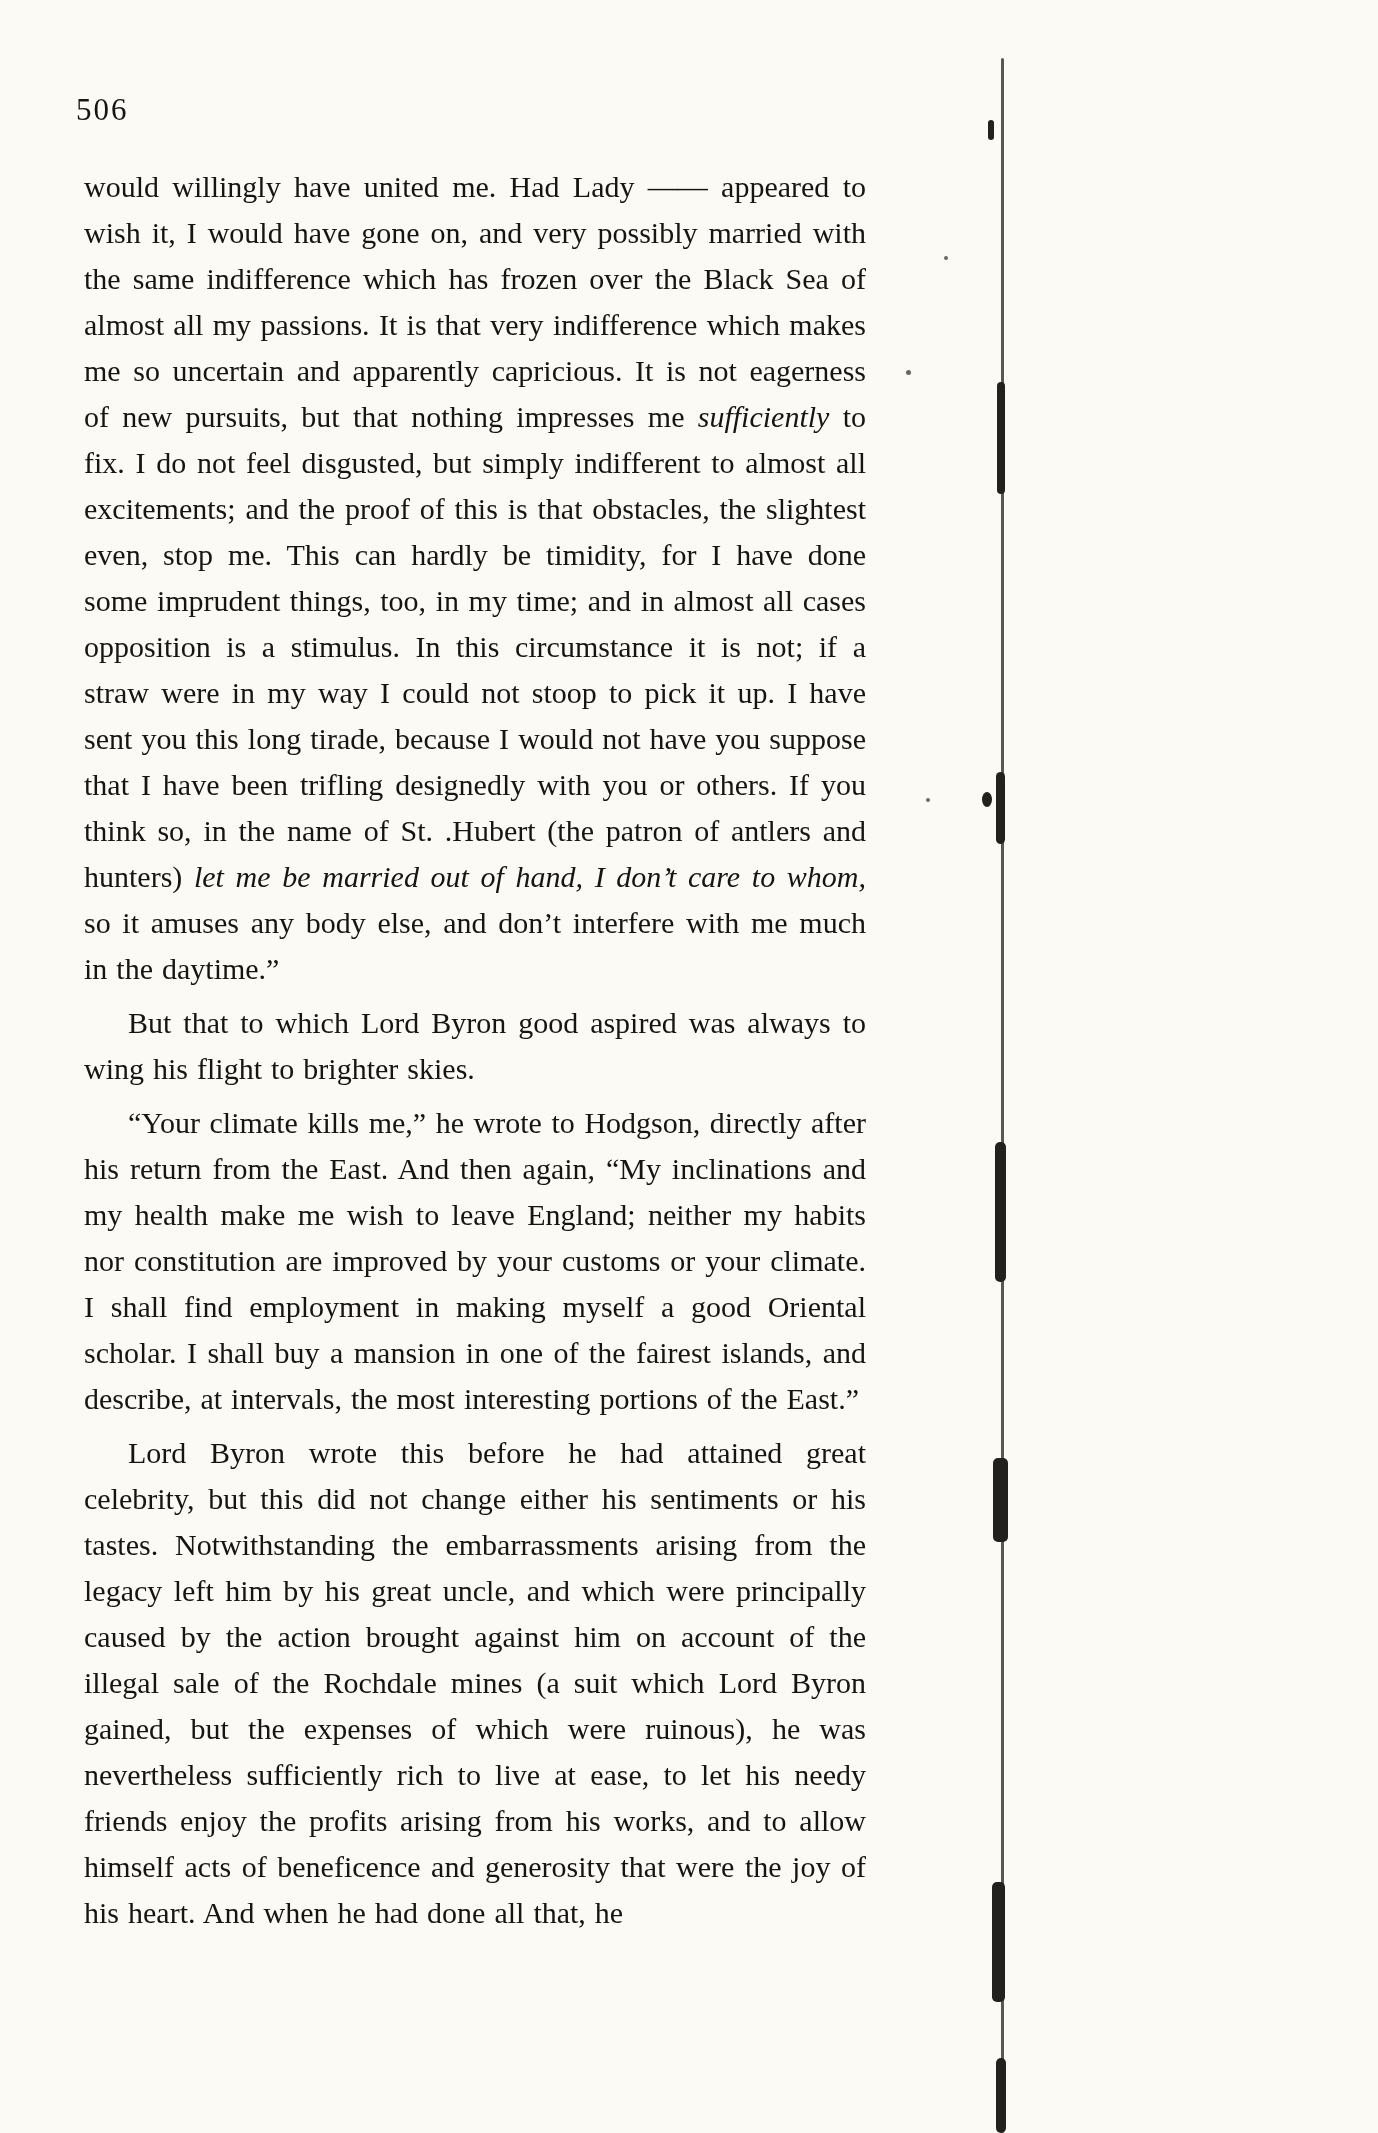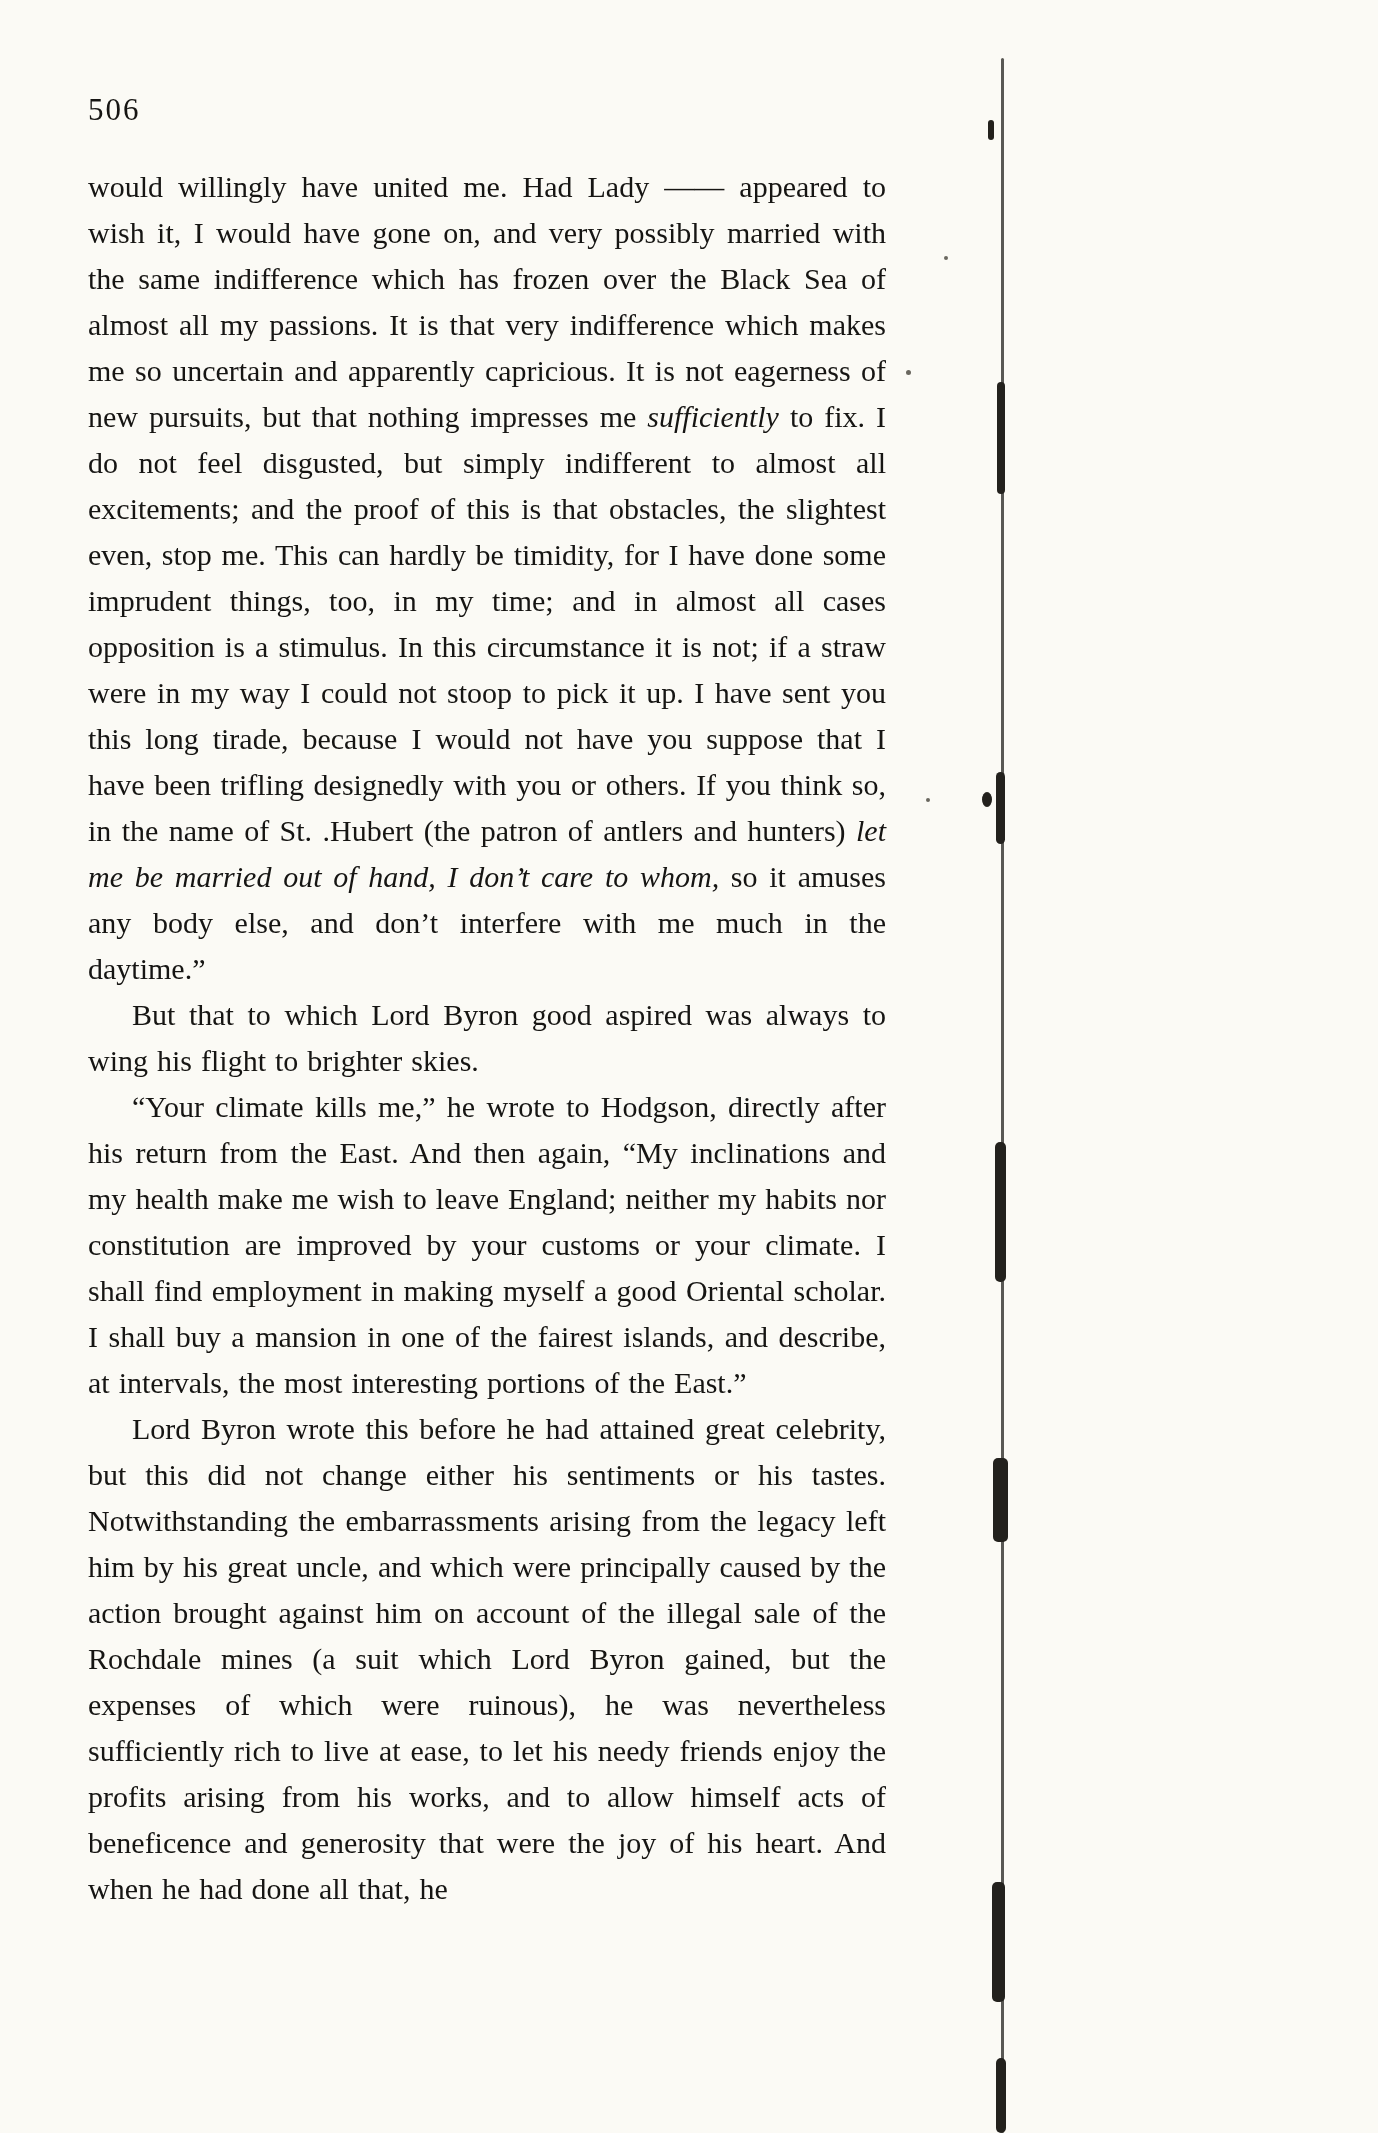--- a/index.html
+++ b/index.html
@@ -11,21 +11,21 @@
     overflow: hidden;
     font-family: "Liberation Serif", serif;
     color: #161513;
   }
   .book-page {
     position: absolute;
     inset: 0;
   }
   .page-inner {
     position: absolute;
-    left: 88px;
+    left: 76px;
     top: 90px;
     width: 798px;
   }
   .page-header {
     position: relative;
     height: 48px;
     margin-bottom: 26px;
   }
   .page-number {
     position: absolute;
@@ -36,21 +36,21 @@
   }
   .running-title {
     text-align: center;
     font-size: 29px;
     font-variant: small-caps;
     letter-spacing: 0.24em;
     word-spacing: 0.35em;
     padding-left: 40px;
   }
   .page-body .para {
-    margin: 0;
+    margin: 8px;
     font-size: 30px;
     line-height: 46px;
     text-align: justify;
     word-spacing: 1.5px;
   }
   .page-body .para.indent { text-indent: 44px; }
   .page-body .em { font-style: italic; }
 
   
   .artifact { position: absolute; background: #23211d; }

